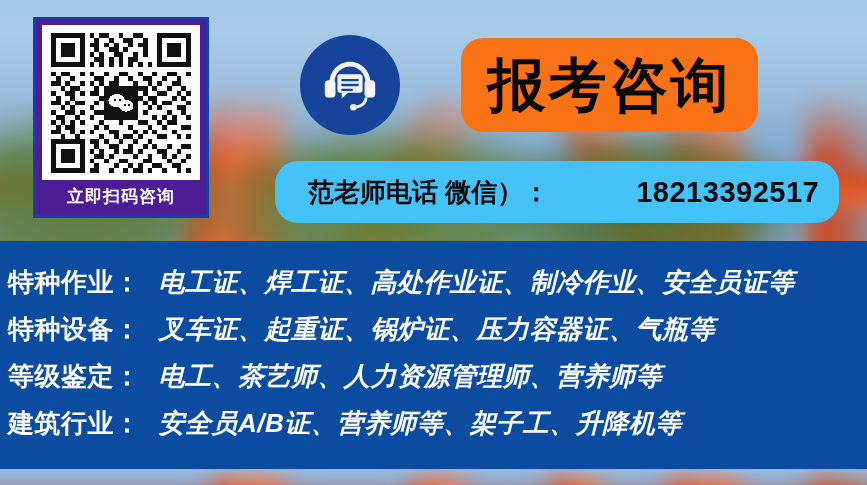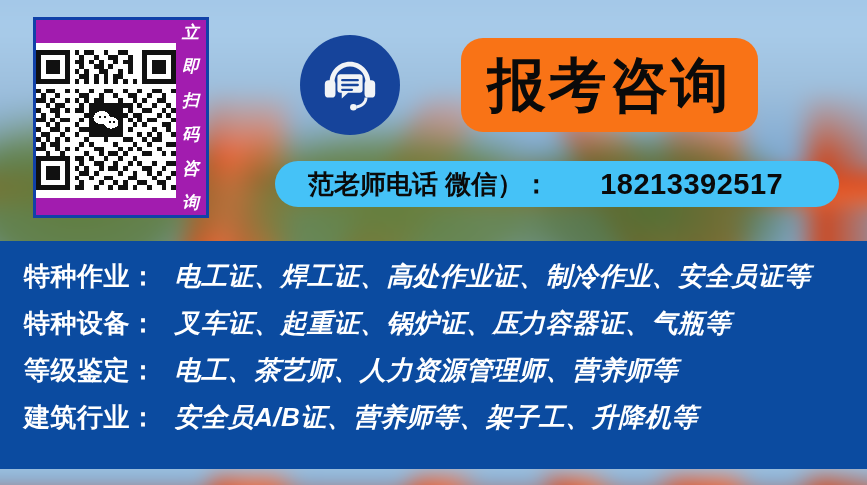--- a/index.html
+++ b/index.html
@@ -66,27 +66,26 @@
     background-size: 100% 100%;
   }
 
   
   .qr-card {
     position: absolute;
     left: 33px;
     top: 17px;
     width: 176px;
     height: 201px;
-    background: #a21caf;
+    background: #4c1d95;
     border: 3px solid #1141a8;
     box-sizing: border-box;
     display: flex;
-    flex-direction: row;
+    flex-direction: column;
     align-items: center;
-    font-style: italic;
   }
   .qr-white {
     width: 158px;
     height: 155px;
     margin-top: 5px;
     background: #ffffff;
     display: flex;
     align-items: center;
     justify-content: center;
   }
@@ -140,25 +139,26 @@
     letter-spacing: 3px;
     line-height: 1;
     white-space: nowrap;
   }
 
   .pill-phone {
     position: absolute;
     left: 275px;
     top: 161px;
     width: 564px;
-    height: 46px;
+    height: 62px;
     border-radius: 23px;
     background: #45c2f7;
     display: flex;
     align-items: center;
+    gap: 36px;
   }
   .pill-phone-label {
     color: #0a0a0a;
     font-size: 26px;
     font-weight: bold;
     white-space: nowrap;
     margin-left: 33px;
   }
   .pill-phone-number {
     color: #0a0a0a;
@@ -175,25 +175,24 @@
     left: 0;
     top: 241px;
     width: 867px;
     height: 228px;
     background: #0b4ba0;
     padding-top: 12px;
     box-sizing: border-box;
   }
   .list-row {
     display: flex;
-    align-items: center;
+    align-items: flex-end;
     height: 47px;
     padding-left: 8px;
     white-space: nowrap;
-    margin-left: 16px;
   }
   .row-label {
     color: #ffffff;
     font-size: 26px;
     font-weight: bold;
     letter-spacing: 0.5px;
   }
   .row-value {
     color: #ffffff;
     font-size: 26px;

